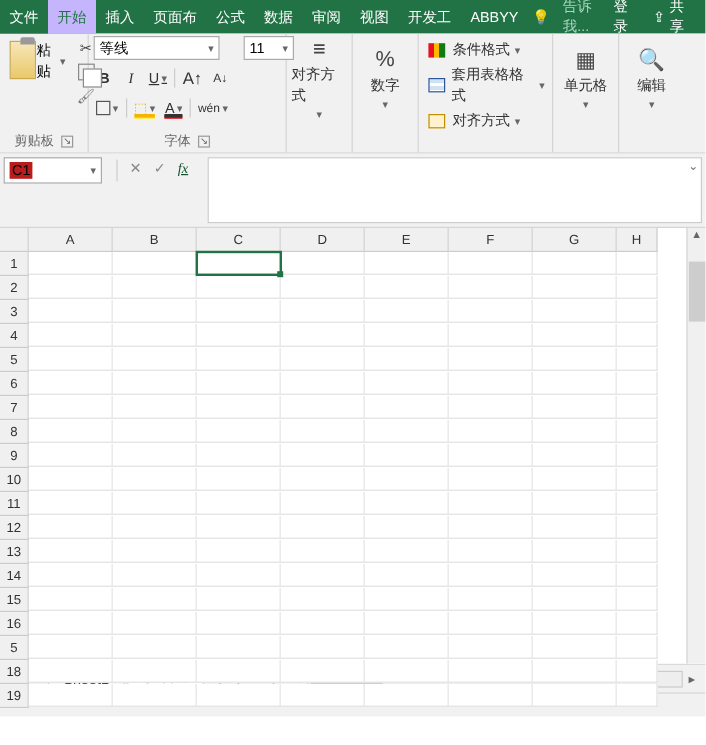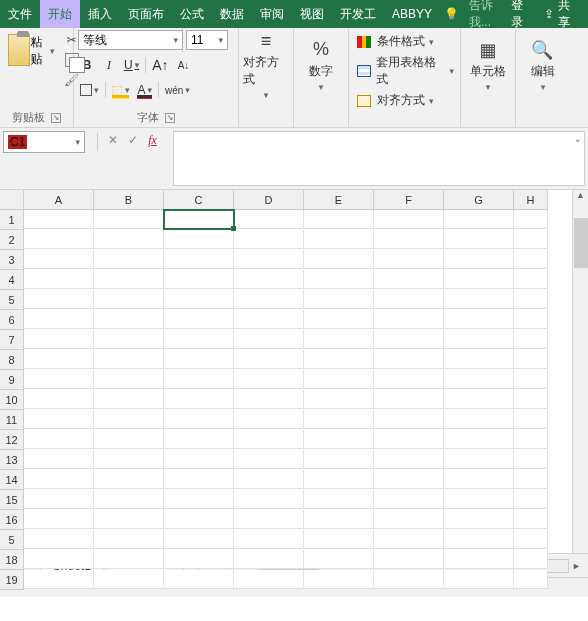--- a/index.html
+++ b/index.html
@@ -28,21 +28,21 @@
 .clip-left .big:before { content:""; position:absolute; top:-4px; left:8px; width:12px; height:6px; background:#999; border-radius:2px 2px 0 0; }
 .clip-right { display: flex; flex-direction: column; gap: 4px; padding: 2px; }
 .icon-sm { width: 18px; height: 16px; display: flex; align-items: center; justify-content: center; color: #555; font-size: 12px; }
 .icon-cut { color: #444; }
 .icon-copy { width: 14px; height: 14px; border: 1px solid #888; position: relative; }
 .icon-copy:after { content:""; position:absolute; left:3px; top:3px; width:14px; height:14px; border:1px solid #888; background:#fff; }
 .icon-brush { color: #777; }
 
 
 .font-group { width: 165px; }
-.font-top { display: flex; gap: 3px; margin-bottom: 3px; }
+.font-top { display: flex; gap: 20px; margin-bottom: 3px; }
 .combo { background: #fff; border: 1px solid #aaa; height: 20px; display: flex; align-items: center; padding: 0 4px; font-size: 12px; }
 .combo.font { width: 105px; justify-content: space-between; }
 .combo.size { width: 42px; justify-content: space-between; }
 .dd { color: #666; font-size: 9px; }
 .row { display: flex; gap: 4px; align-items: center; margin-bottom: 3px; }
 .btn { min-width: 18px; height: 20px; display: flex; align-items: center; justify-content: center; color: #333; padding: 0 2px; }
 .btn .dd { margin-left: 2px; }
 .bold { font-weight: bold; }
 .ital { font-style: italic; font-family: Georgia, serif; }
 .uline { text-decoration: underline; }
@@ -70,21 +70,21 @@
 .cell-ic { width:14px; height:12px; background:#fff2cc; border:1px solid #bf8f00; }
 
 
 .fxbar { display:flex; align-items:stretch; border-bottom:1px solid #d4d4d4; background:#f1f1f1; padding: 3px; gap: 4px; height: 62px; }
 .namebox-wrap { display:flex; align-items:flex-start; }
 .namebox { width: 82px; height: 22px; background:#fff; border:1px solid #aaa; display:flex; align-items:center; padding: 0 4px; justify-content: space-between; }
 .namebox .val { color:#000; background:#b91c1c; padding:0 2px; }
 .namebox .cur { width: 1px; height: 14px; background:#000; margin-left: 1px; }
 .fx-btns { display:flex; align-items:flex-start; gap: 10px; padding: 2px 8px; color:#888; }
 .fx-btns .sep { width:1px; height:18px; background:#ccc; }
-.fx-btns .fx { color:#be185d; font-style: italic; font-family: Georgia, serif; text-decoration: underline; }
+.fx-btns .fx { color:#14532d; font-style: italic; font-family: Georgia, serif; text-decoration: underline; }
 .formula-input { flex:1; background:#fff; border:1px solid #ccc; margin-left:4px; position:relative; }
 .formula-input .exp { position:absolute; top:1px; right:2px; color:#777; font-size:10px; }
 
 
 .grid-wrap { position: relative; height: 363px; background:#fff; }
 .grid { display:grid; grid-template-columns: 24px repeat(7, 70px) 34px; }
 .hdr, .rhdr, .corner { background:#f0f0f0; border-right:1px solid #ccc; border-bottom:1px solid #ccc; color:#333; font-size:11px; display:flex; align-items:center; justify-content:center; height:20px; }
 .corner { background:#f0f0f0; }
 .cell { border-right:1px solid #e0e0e0; border-bottom:1px solid #e0e0e0; height:19px; background:#fff; }
 .cell.sel { outline: 2px solid #217346; outline-offset: -1px; position:relative; }

